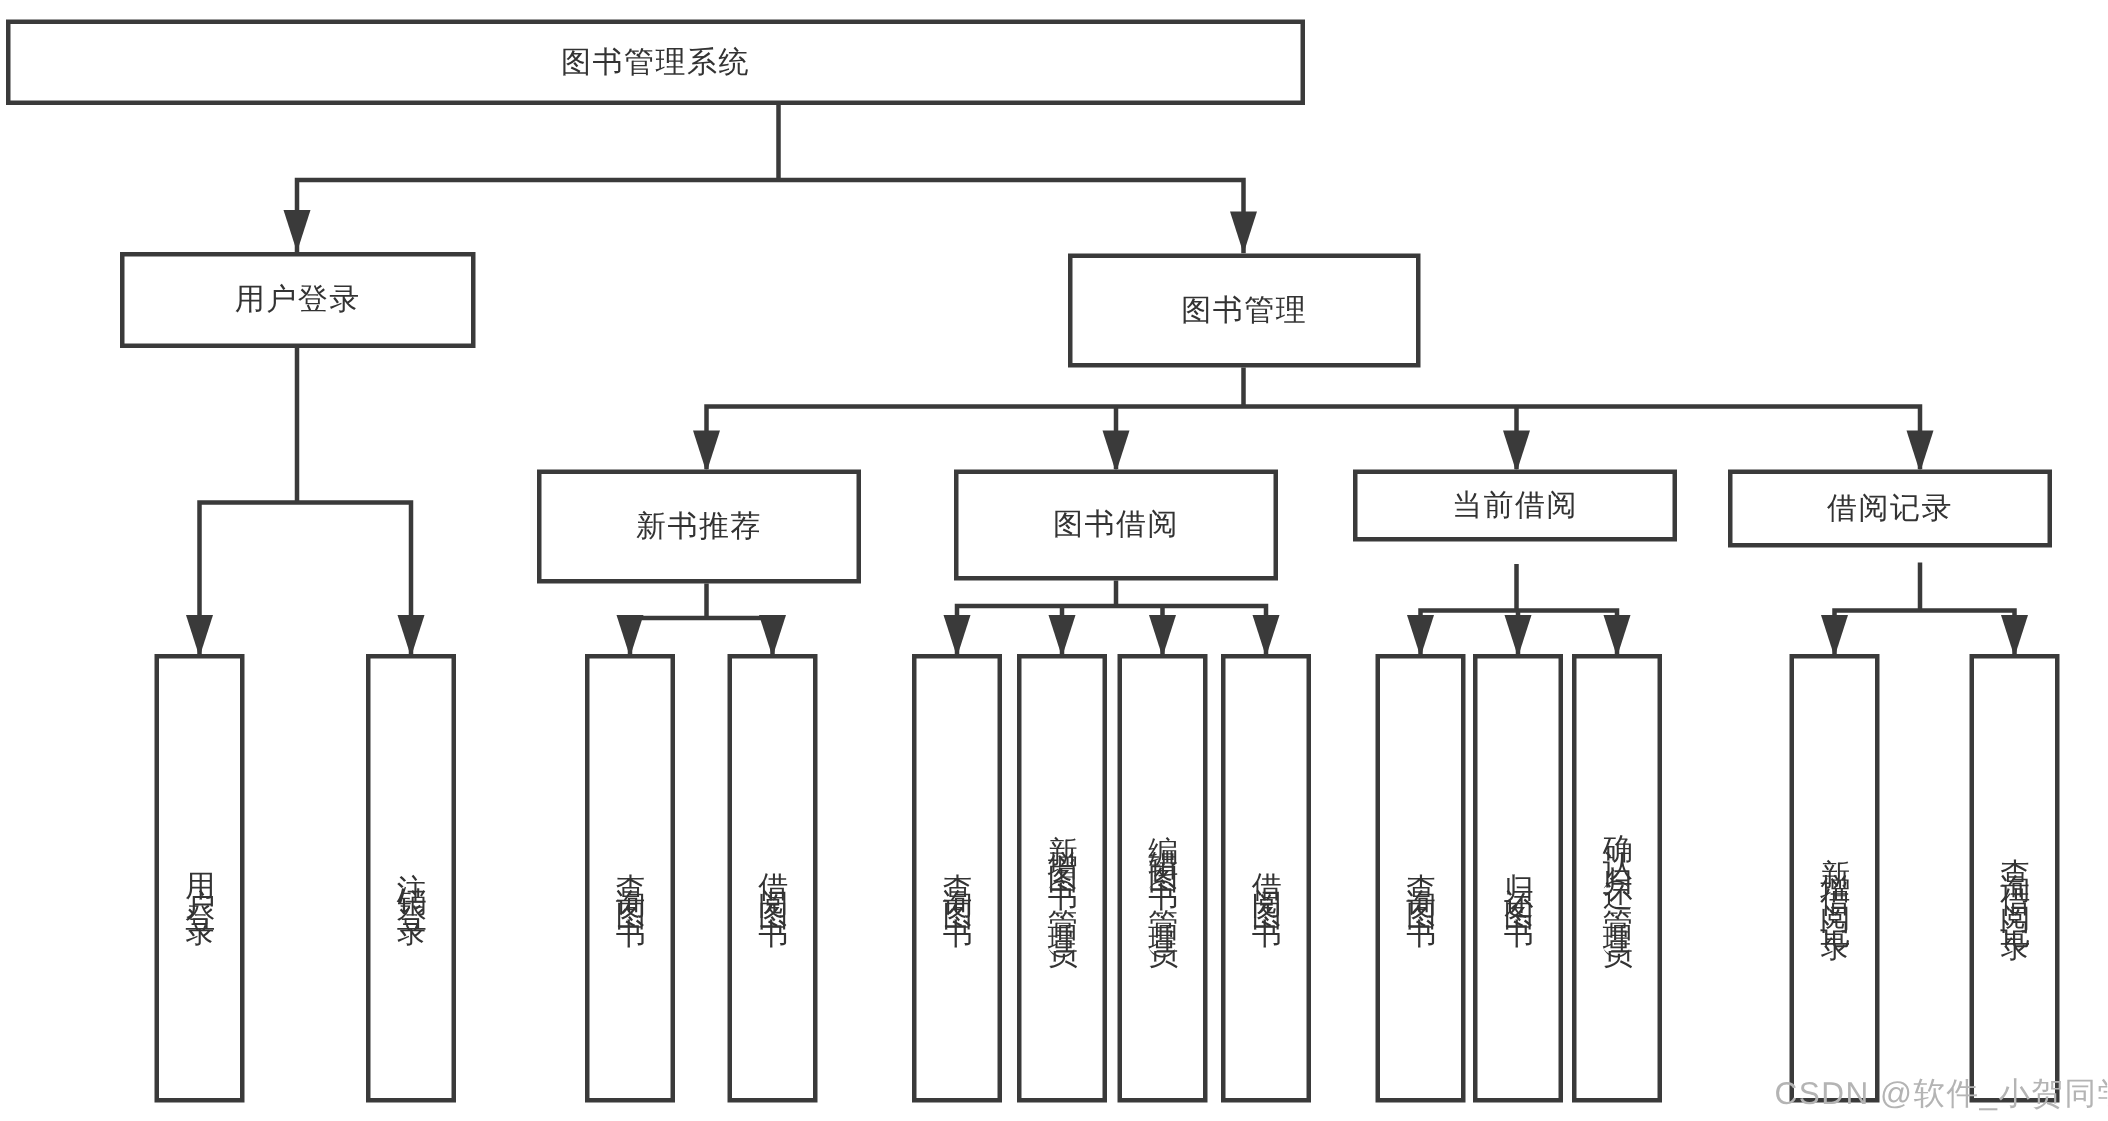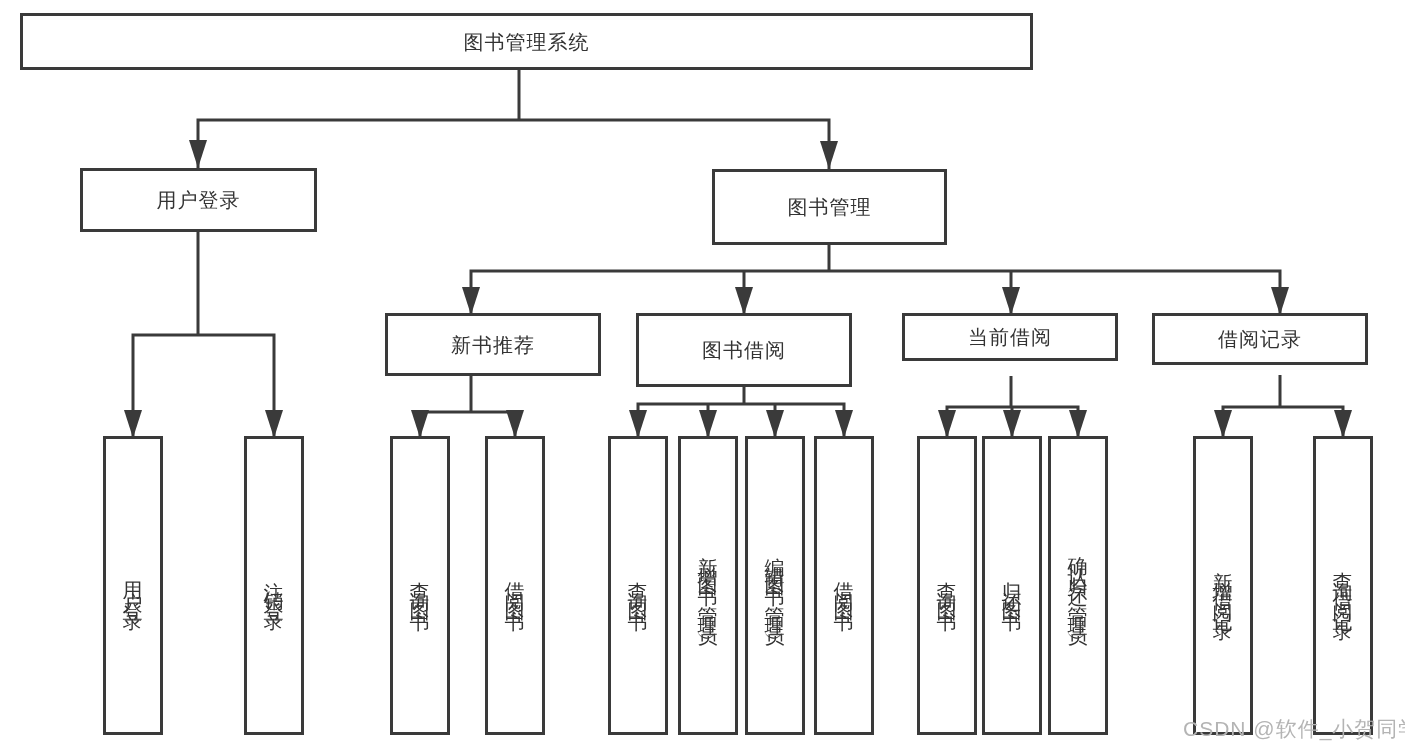--- a/index.html
+++ b/index.html
@@ -81,26 +81,26 @@
       <polygon points="766,410 784,410 775,438"></polygon>
       <polygon points="835,410 853,410 844,438"></polygon>
       <polygon points="938,410 956,410 947,438"></polygon>
       <polygon points="1003,410 1021,410 1012,438"></polygon>
       <polygon points="1069,410 1087,410 1078,438"></polygon>
       <polygon points="1214,410 1232,410 1223,438"></polygon>
       <polygon points="1334,410 1352,410 1343,438"></polygon>
     </g>
   </svg>
 
-  <div class="node h" style="left:20px;top:13px;width:1013px;height:57px">图书管理系统</div>
+  <div class="node h" style="left:4px;top:13px;width:866px;height:57px">图书管理系统</div>
 
   <div class="node h" style="left:80px;top:168px;width:237px;height:64px">用户登录</div>
   <div class="node h" style="left:712px;top:169px;width:235px;height:76px">图书管理</div>
 
-  <div class="node h" style="left:385px;top:313px;width:216px;height:63px">新书推荐</div>
+  <div class="node h" style="left:358px;top:313px;width:216px;height:76px">新书推荐</div>
   <div class="node h" style="left:636px;top:313px;width:216px;height:74px">图书借阅</div>
   <div class="node h" style="left:902px;top:313px;width:216px;height:48px">当前借阅</div>
   <div class="node h" style="left:1152px;top:313px;width:216px;height:52px">借阅记录</div>
 
   <div class="node v" style="left:103px;top:436px;width:60px;height:299px">用户登录</div>
   <div class="node v" style="left:244px;top:436px;width:60px;height:299px">注销登录</div>
 
   <div class="node v" style="left:390px;top:436px;width:60px;height:299px">查询图书</div>
   <div class="node v" style="left:485px;top:436px;width:60px;height:299px">借阅图书</div>
 

